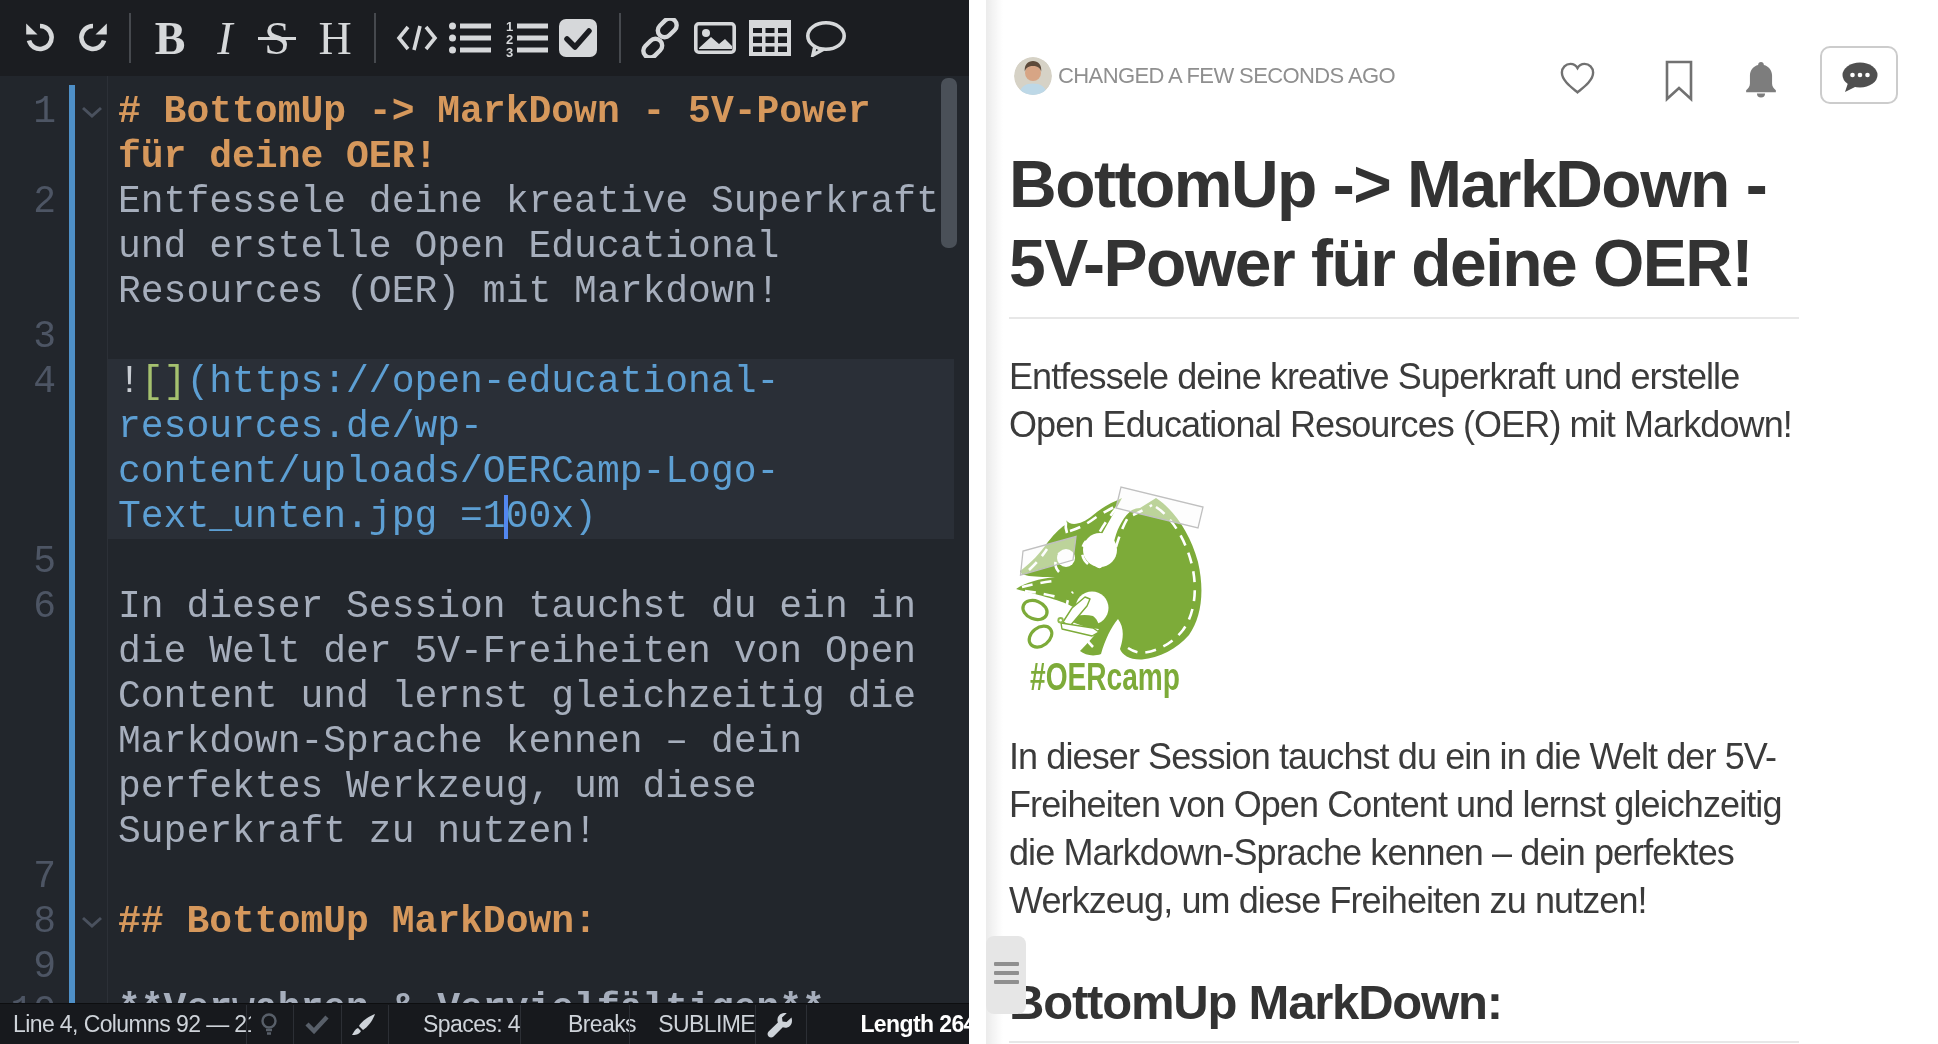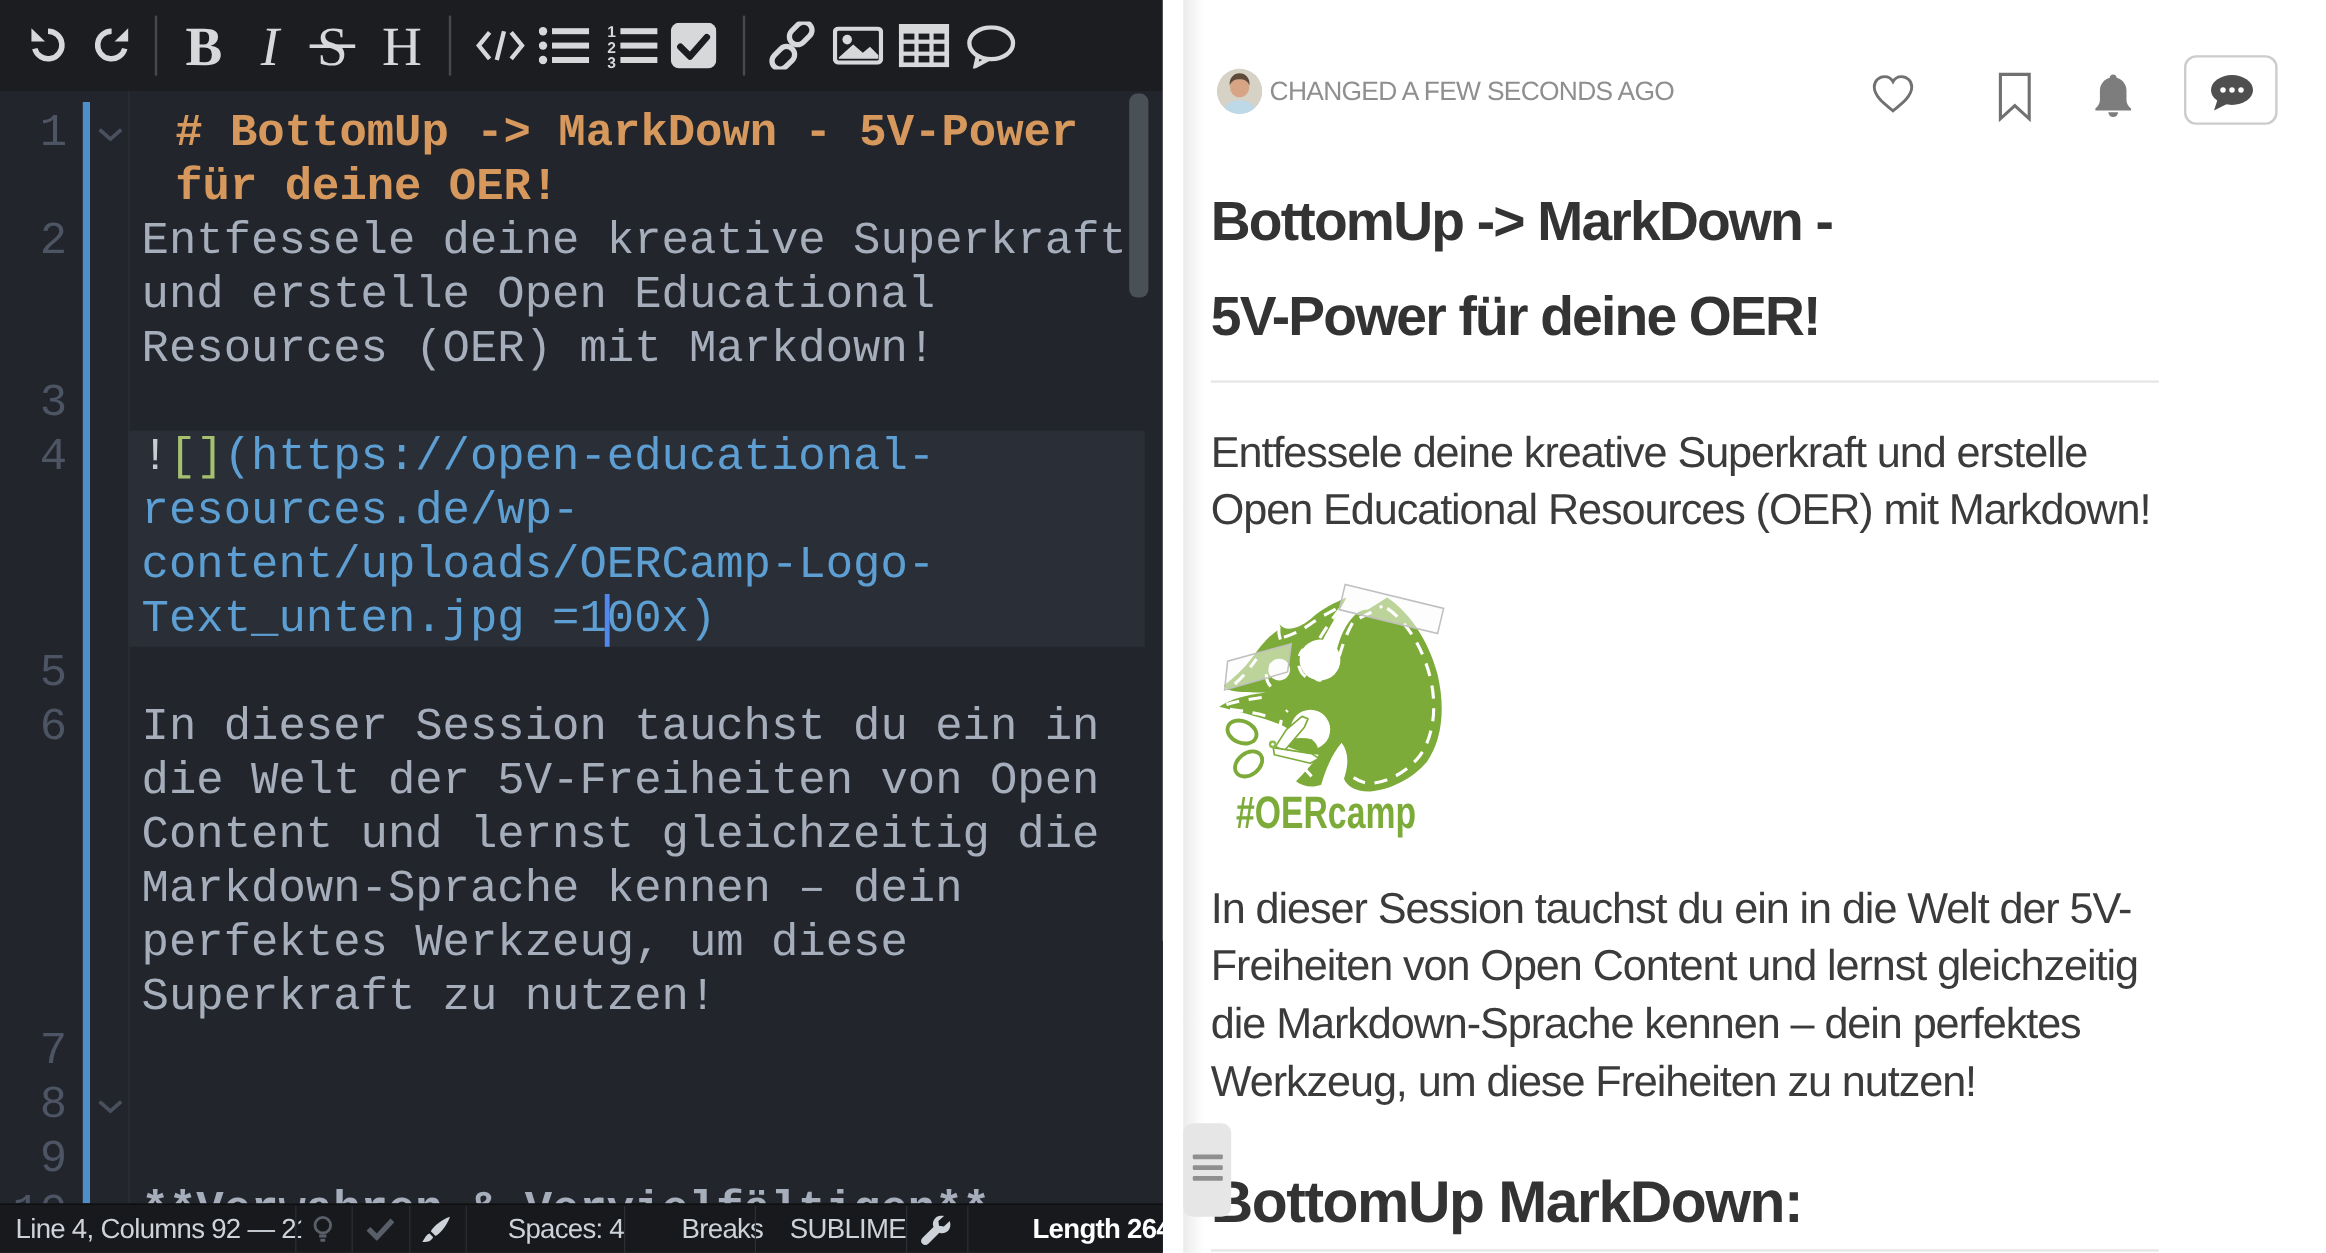--- a/index.html
+++ b/index.html
@@ -9,38 +9,38 @@
 #left{position:absolute;left:0;top:0;width:969px;height:1044px;background:#22262c;}
 #toolbar{position:absolute;left:0;top:0;width:969px;height:76px;background:#1b1d21;}
 .tdiv{position:absolute;top:13px;width:2px;height:50px;background:#46494e;}
 .ticon{position:absolute;top:0;height:76px;display:flex;align-items:center;justify-content:center;color:#d6d8da;}
 .tserif{font-family:"Liberation Serif",serif;font-size:46px;color:#d6d8da;}
 #editor{position:absolute;left:0;top:76px;width:969px;height:927px;background:#22262c;overflow:hidden;}
 #gutterline{position:absolute;left:69px;top:9px;width:6px;height:918px;background:#4e8fc7;}
 #textedge{position:absolute;left:107px;top:0;width:1px;height:927px;background:#2c3037;}
 .lnum{position:absolute;left:0;width:56px;text-align:right;font-family:"Liberation Mono",monospace;font-size:38px;line-height:45px;color:#4d5564;}
 .row{position:absolute;left:118px;font-family:"Liberation Mono",monospace;font-size:38px;line-height:45px;white-space:pre;color:#a6aebc;}
-.or{color:#d6985c;font-weight:bold;margin-left:28px;}
+.or{color:#d6985c;font-weight:bold;}
 .gr{color:#a5c16f;}
 .bl{color:#5d9fd3;}
 .wh{color:#c8ccd2;}
 #hl{position:absolute;left:107px;top:283px;width:847px;height:180px;background:#2a2f37;}
 #cursor{position:absolute;left:504px;top:419px;width:4px;height:44px;background:#5287f0;}
 #vscroll{position:absolute;left:941px;top:2px;width:16px;height:170px;background:#4a5058;border-radius:7px;}
 .fold{position:absolute;left:81px;width:22px;height:12px;}
 
 #status{position:absolute;left:0;top:1003px;width:969px;height:41px;background:#17191d;border-top:1px solid #0d0e10;font-family:"Liberation Sans",sans-serif;font-size:23px;letter-spacing:-0.6px;color:#ced3d9;}
 .sdiv{position:absolute;top:1px;width:1px;height:40px;background:#2c2f35;}
 .slabel{position:absolute;top:0;height:40px;line-height:40px;text-align:right;}
 
 #right{position:absolute;left:969px;top:0;width:969px;height:784px;background:#ffffff;font-family:"Liberation Sans",sans-serif;}
 #avatar{position:absolute;left:45px;top:57px;width:38px;height:38px;border-radius:50%;overflow:hidden;}
 #changed{position:absolute;left:89px;top:63px;font-size:22px;letter-spacing:-0.6px;color:#8f8f8f;}
 #cbtn{position:absolute;left:851px;top:46px;width:78px;height:58px;border:2px solid #cccccc;border-radius:10px;}
-#h1{position:absolute;left:40px;top:145px;width:820px;font-size:46px;line-height:79px;font-weight:bold;letter-spacing:-1.5px;color:#333;}
+#h1{position:absolute;left:40px;top:145px;width:820px;font-size:66px;line-height:79px;font-weight:bold;letter-spacing:-1.5px;color:#333;}
 #hr1{position:absolute;left:40px;top:317px;width:790px;height:2px;background:#e7e7e7;}
 .para{position:absolute;left:40px;font-size:36px;line-height:48px;letter-spacing:-0.9px;color:#3b3b3b;}
 #h2{position:absolute;left:40px;top:974px;font-size:49px;letter-spacing:-1.2px;font-weight:bold;color:#333;}
 #hr2{position:absolute;left:40px;top:1041px;width:790px;height:2px;background:#e7e7e7;}
 #handle{position:absolute;left:17px;top:936px;width:40px;height:78px;background:#e6e6e6;border-radius:8px;}
 .hbar{position:absolute;left:8px;width:25px;height:4px;background:#8f8f8f;border-radius:1px;}
 </style>
 </head>
 <body>
 <div id="left">
@@ -139,20 +139,21 @@
     <div class="row" style="top:283px"><span class="wh">!</span><span class="gr">[]</span><span class="bl">(https://open-educational-</span></div>
     <div class="row bl" style="top:328px">resources.de/wp-</div>
     <div class="row bl" style="top:373px">content/uploads/OERCamp-Logo-</div>
     <div class="row bl" style="top:418px">Text_unten.jpg =100x)</div>
     <div class="row" style="top:508px">In dieser Session tauchst du ein in</div>
     <div class="row" style="top:553px">die Welt der 5V-Freiheiten von Open</div>
     <div class="row" style="top:598px">Content und lernst gleichzeitig die</div>
     <div class="row" style="top:643px">Markdown-Sprache kennen – dein</div>
     <div class="row" style="top:688px">perfektes Werkzeug, um diese</div>
     <div class="row" style="top:733px">Superkraft zu nutzen!</div>
+    <div class="row or" style="top:823px">## BottomUp MarkDown:</div>
     <div class="row" style="top:910px; font-weight:bold;">**Verwahren &amp; Vervielfältigen**</div>
     <div id="cursor"></div>
     <div id="vscroll"></div>
   </div>
   <div id="status">
     <div style="position:absolute;left:13px;top:0;width:238px;height:40px;line-height:40px;overflow:hidden;white-space:nowrap;">Line 4, Columns 92 — 21</div>
     <div class="sdiv" style="left:246px"></div>
     <svg class="abs" style="left:258px;top:9px" width="22" height="24" viewBox="0 0 22 24">
         <g fill="none" stroke="#585f69" stroke-width="2.4">
           <circle cx="11" cy="8" r="6.5"></circle>

